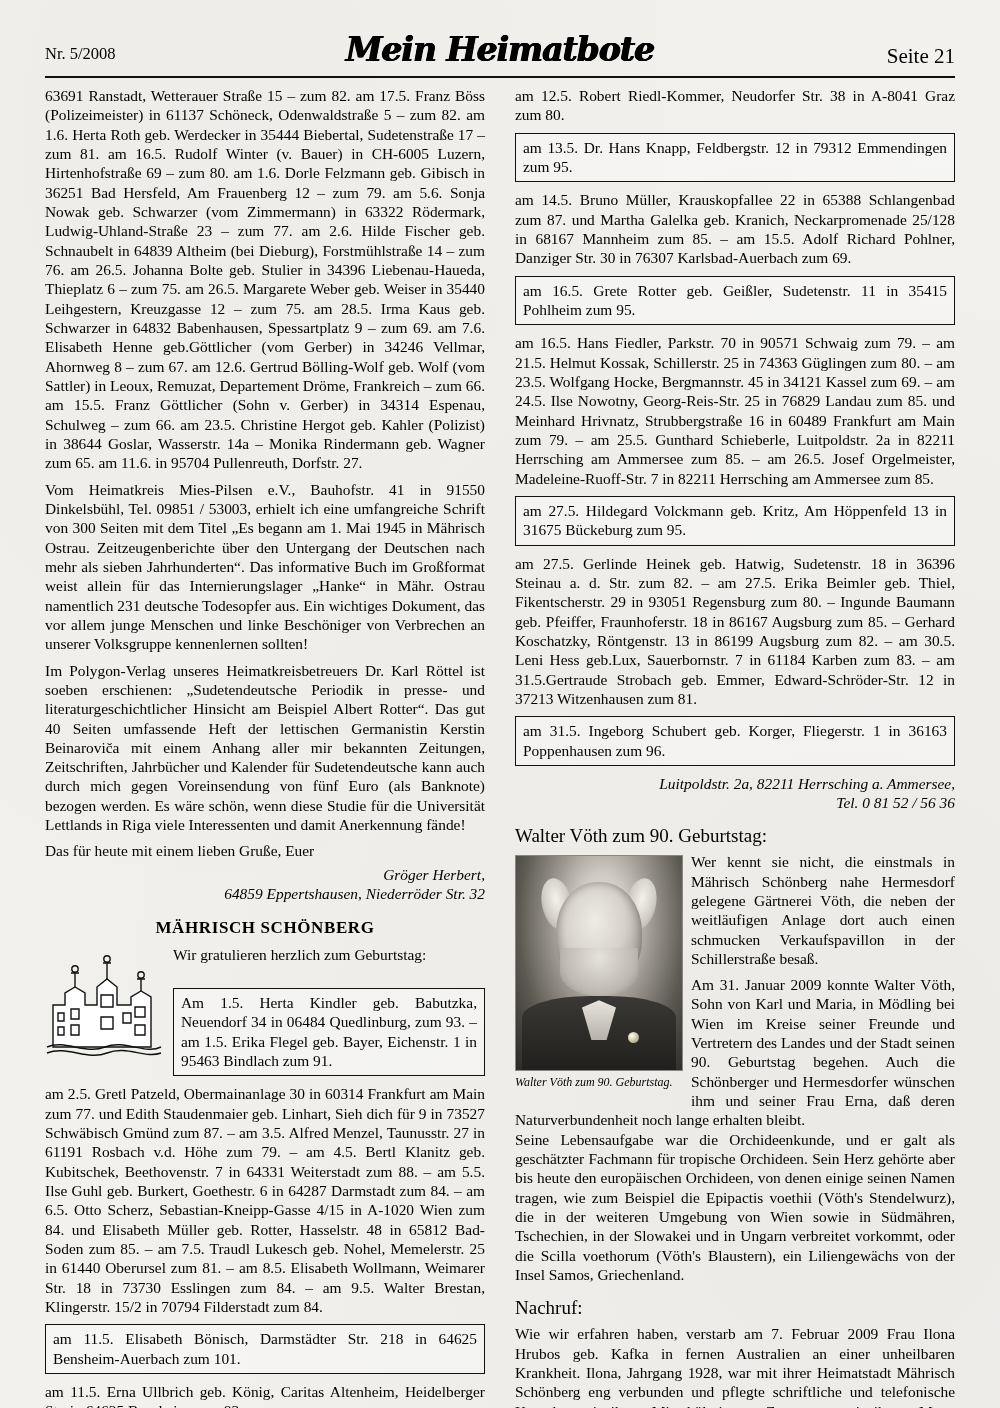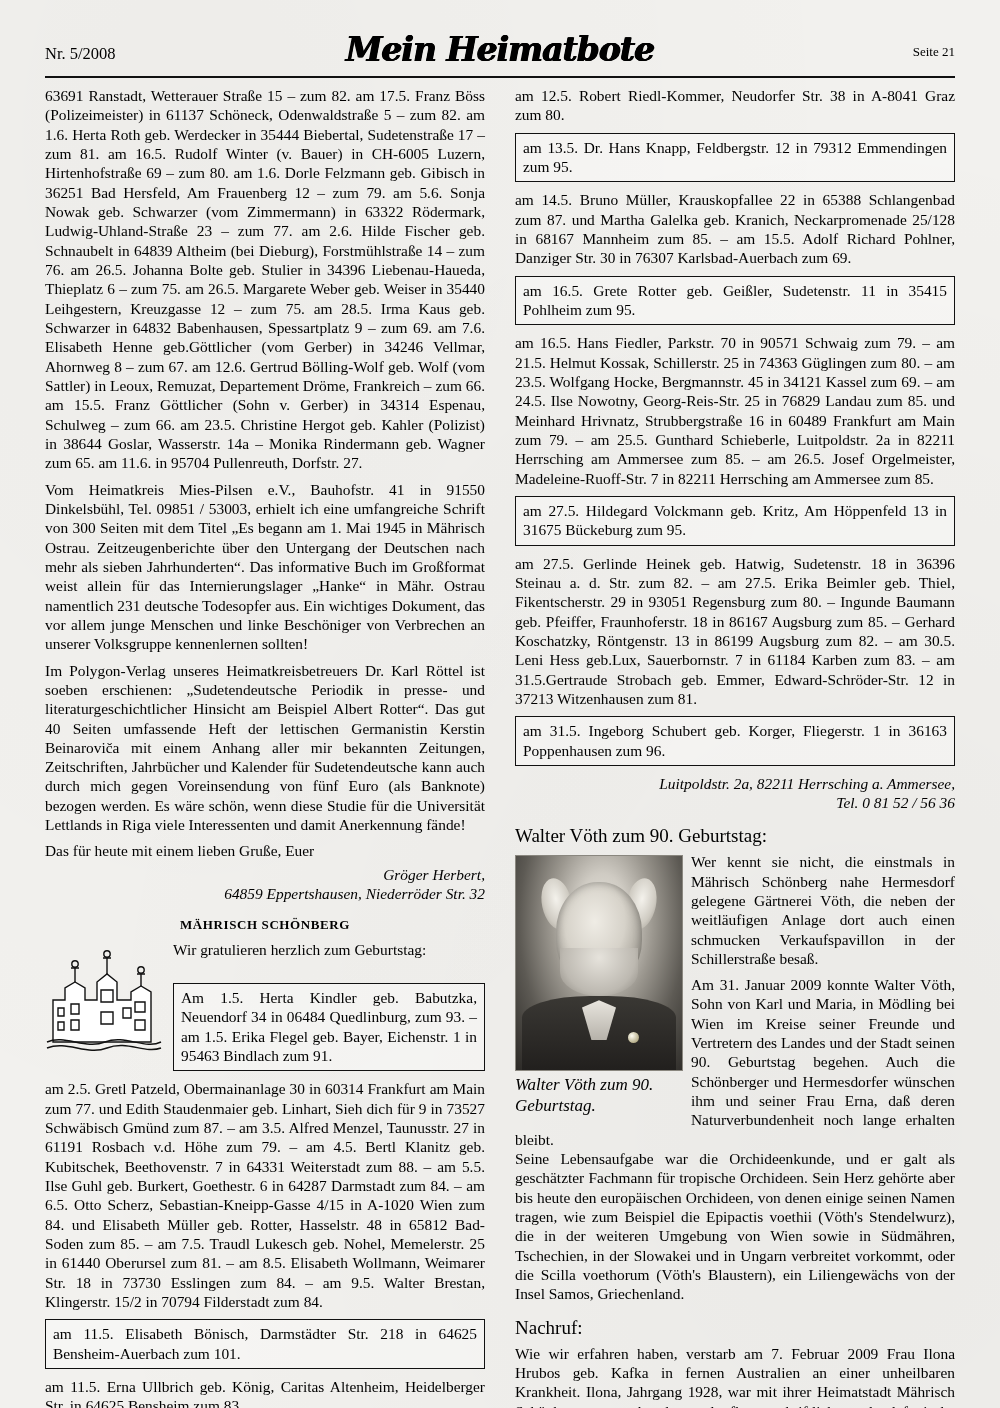--- a/index.html
+++ b/index.html
@@ -42,21 +42,21 @@
   .header-left {
     position: absolute;
     left: 0;
     top: 14px;
     font-size: 16.5px;
   }
   .header-right {
     position: absolute;
     right: 0;
     top: 14px;
-    font-size: 13px;
+    font-size: 21px;
   }
   .masthead {
     position: absolute;
     left: 50%;
     top: 0;
     transform: translateX(-50%);
     font-family: "DejaVu Serif", serif;
     font-weight: bold;
     font-style: italic;
     font-size: 33px;
@@ -102,21 +102,21 @@
   .sig {
     text-align: right;
     font-style: italic;
     margin-top: 4px;
     line-height: 1.25;
   }
 
   .section-title {
     text-align: center;
     font-weight: bold;
-    font-size: 13px;
+    font-size: 17px;
     letter-spacing: 0.6px;
     margin: 14px 0 6px 0;
   }
 
   .crest-row {
     position: relative;
     min-height: 120px;
     margin-top: 2px;
   }
   .crest {
@@ -199,21 +199,21 @@
   }
   .photo .pin {
     position: absolute;
     left: 112px; top: 176px;
     width: 11px; height: 11px;
     border-radius: 50%;
     background: radial-gradient(circle at 35% 35%, #fffef4, #b6ae8a 70%, #6f6a55 100%);
   }
   .photo-cap {
     font-style: italic;
-    font-size: 17px;
+    font-size: 12px;
     line-height: 1.22;
     margin-top: 4px;
     text-align: left;
   }
   .clear { clear: both; }
 </style>
 </head>
 <body>
 
 <div class="page">

